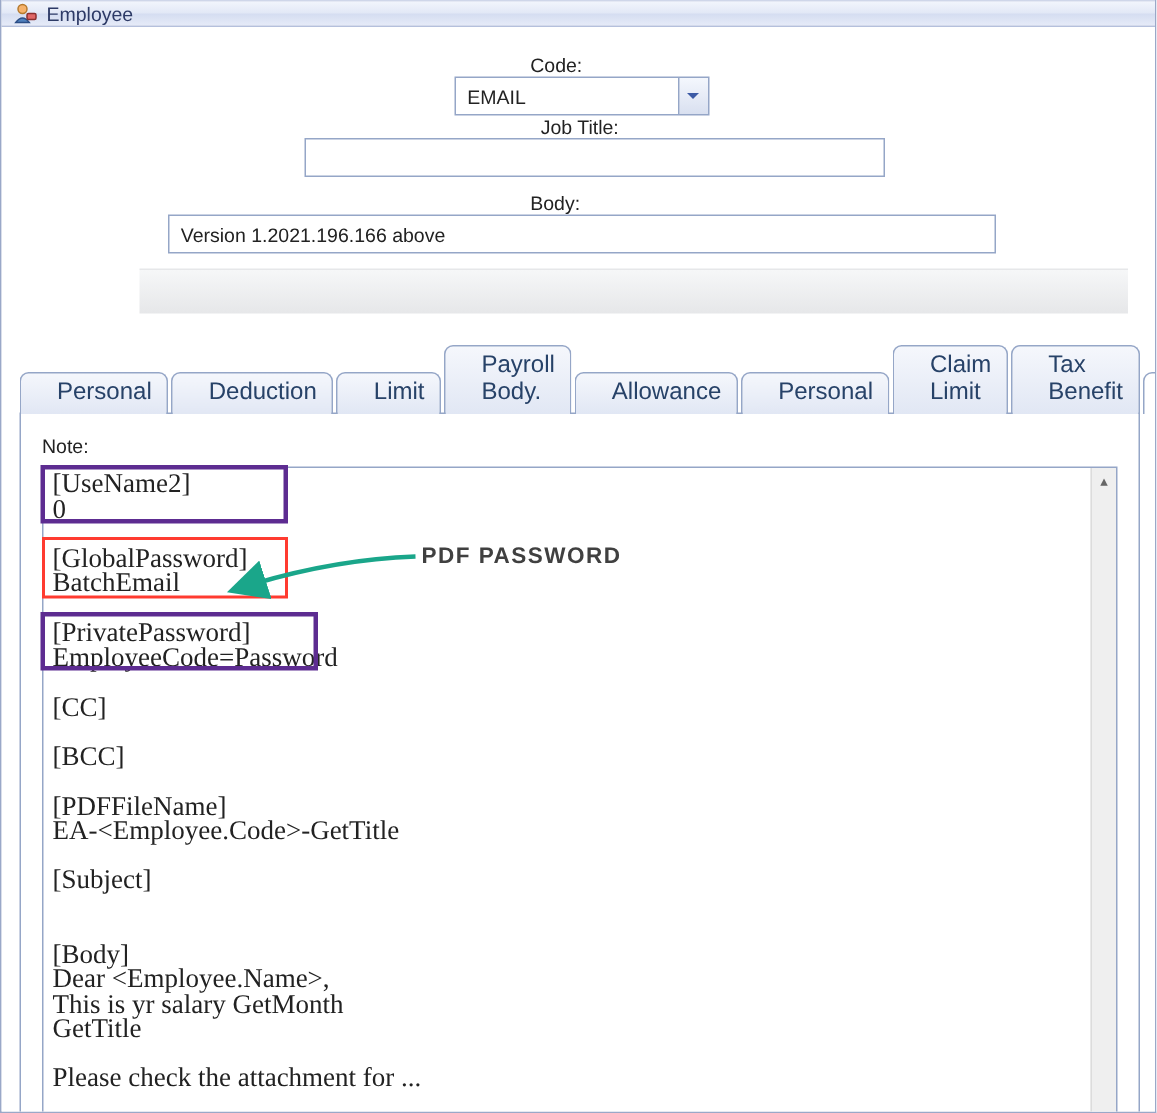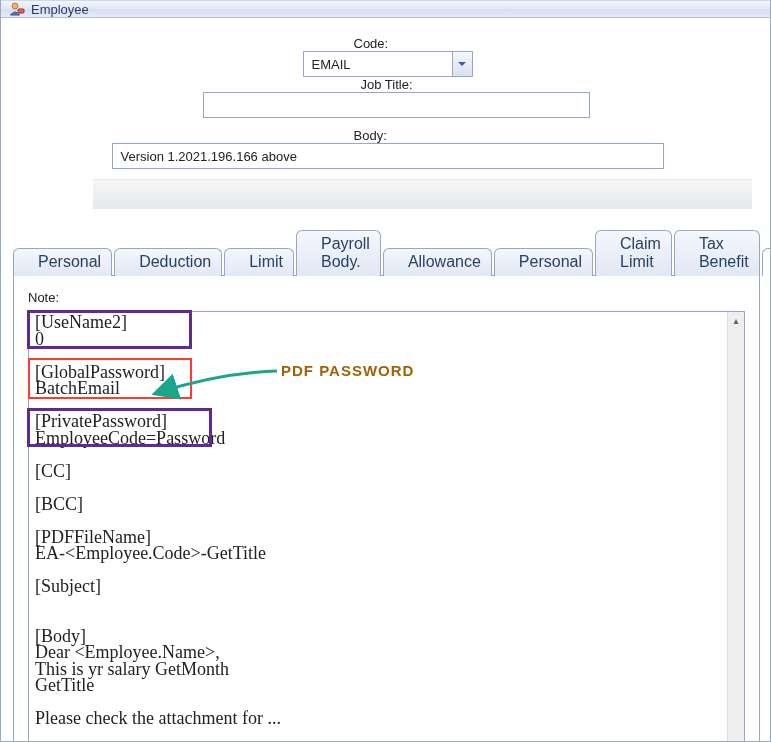--- a/index.html
+++ b/index.html
@@ -60,21 +60,21 @@
     flex:1; padding:2px 6px; font-size:18px; line-height:16.5px; white-space:pre; overflow:hidden; font-family:Liberation Serif, serif;
   }
   .vscroll { width:17px; background:#efefef; border-left:1px solid #dcdcdc; display:flex; flex-direction:column; justify-content:space-between; }
   .sbtn { height:17px; display:flex; align-items:center; justify-content:center; background:#efefef; }
   .sarrow { font-size:10px; color:#666; }
   
   .overlay { position:absolute; inset:0; pointer-events:none; }
   .obox { position:absolute; }
   .obox.purple { border:3px solid #5d2c91; }
   .obox.red { border:2px solid #ff3b30; }
-  .olabel { position:absolute; color:#a16207; font-weight:600; letter-spacing:1px; font-size:15px; }
+  .olabel { position:absolute; color:#404040; font-weight:600; letter-spacing:1px; font-size:15px; }
   svg.olarrow { position:absolute; overflow:visible; }
 </style>
 </head>
 <body>
 
 <div class="window">
   <div class="titlebar">
     <span class="title-icon">
       <svg width="16" height="16" viewBox="0 0 16 16">
         <circle cx="6" cy="5" r="3" fill="#f6b26b" stroke="#b57a2e"></circle>

